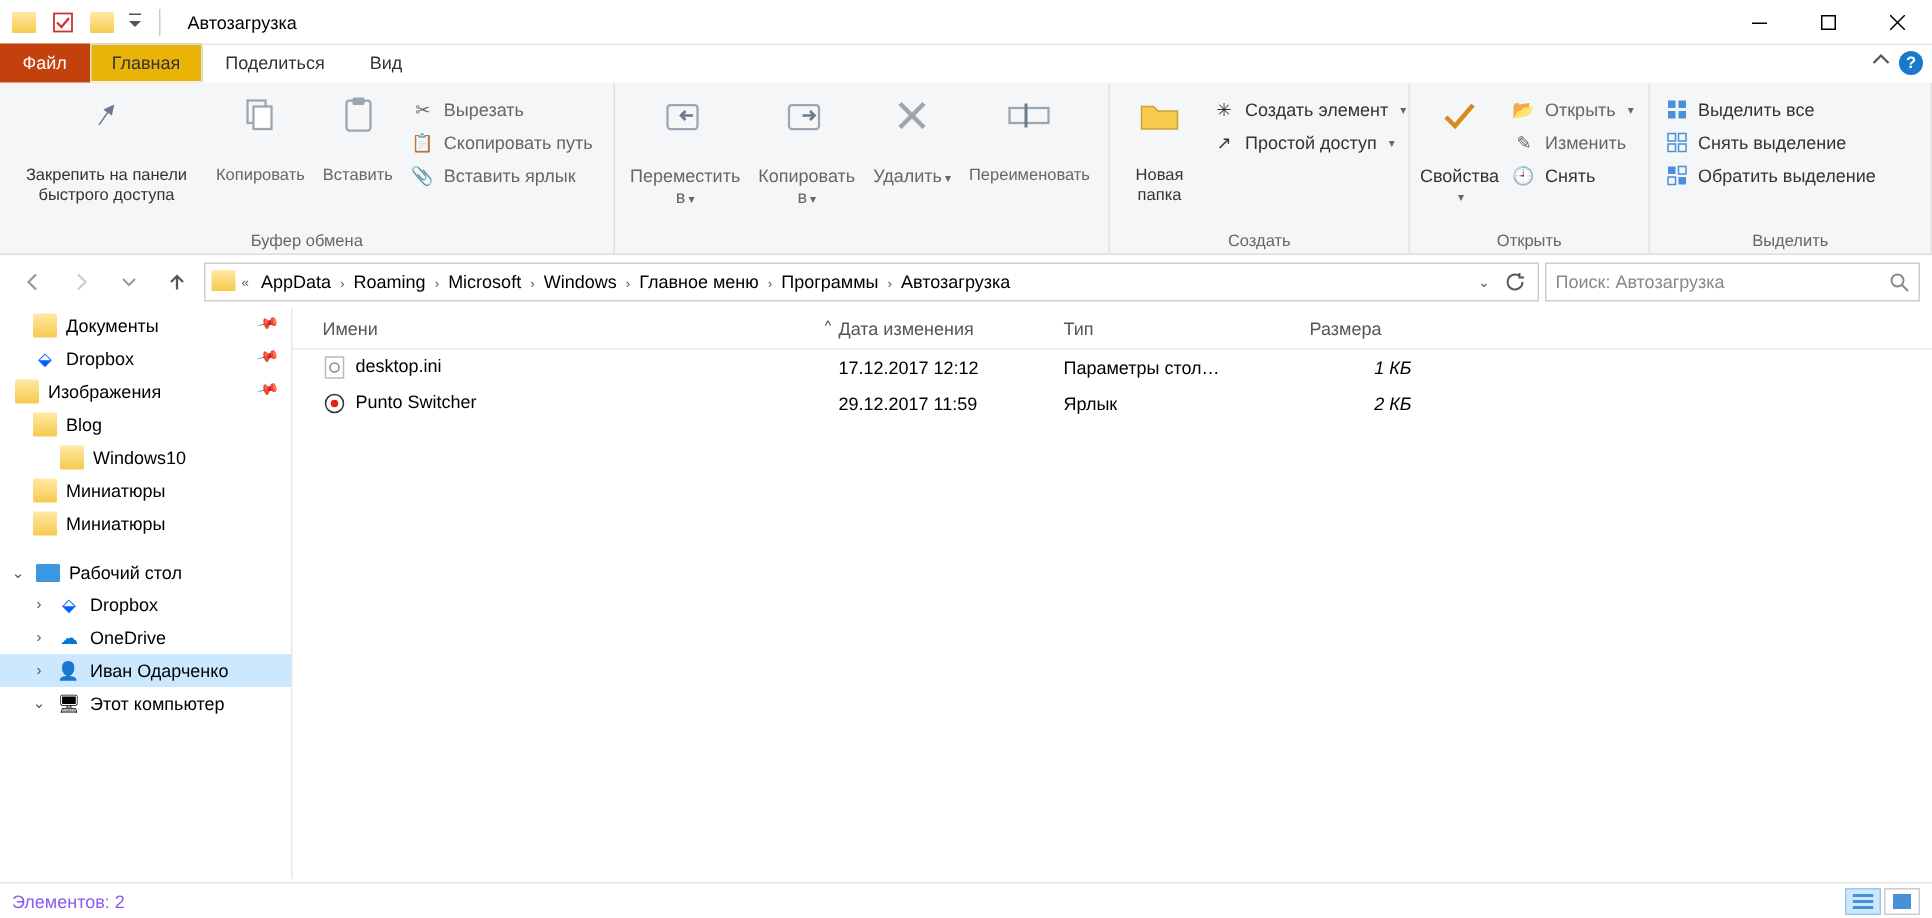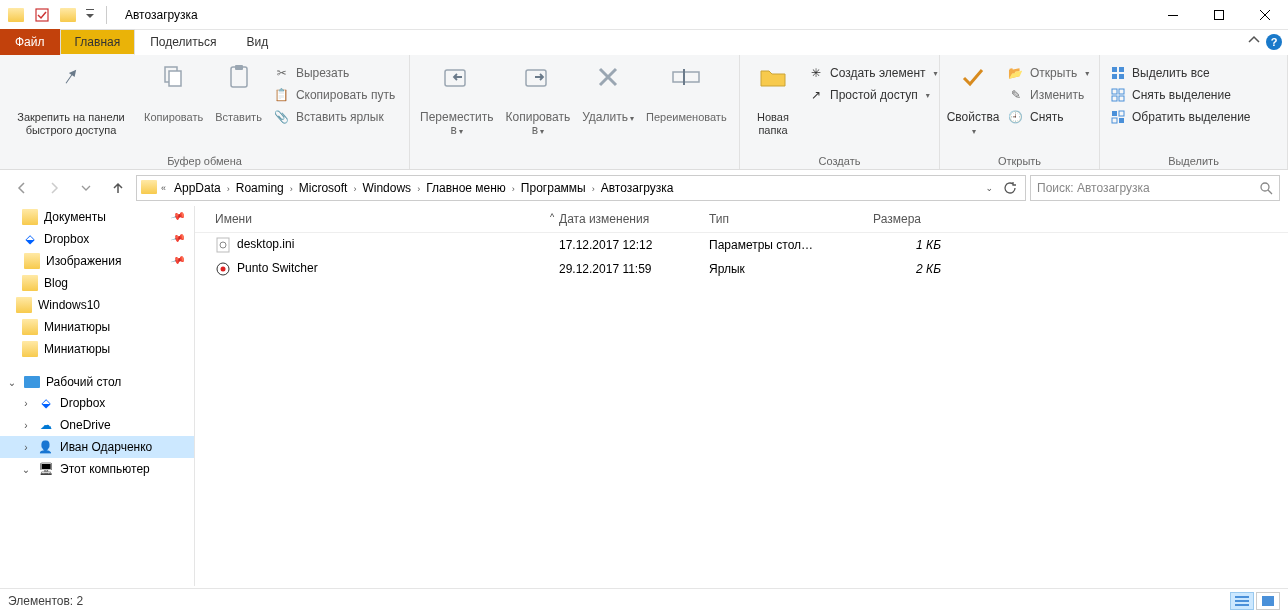--- a/index.html
+++ b/index.html
@@ -62,21 +62,21 @@
 
 .filearea { flex:1; }
 .cols { display:flex; border-bottom:1px solid #eee; padding:6px 0 6px 20px; color:#555; font-size:12px; }
 .cols .c { padding-right:20px; }
 .cols .c.name { width:330px; } .cols .c.date{ width:150px;} .cols .c.type{ width:142px;} .cols .c.size{ width:90px; text-align:right;}
 .row { display:flex; padding:4px 0 4px 20px; font-size:13px; align-items:center; }
 .row .c.name{ width:330px; display:flex; align-items:flex-start; gap:6px;} .row .c.date{width:150px;} .row .c.type{width:142px; white-space:nowrap; overflow:hidden; text-overflow:ellipsis;} .row .c.size{width:90px; text-align:right;font-style:italic;}
 .file-ic { width:16px; height:16px; display:flex; align-items:center; justify-content:center; }
 
 
-.status { position:absolute; bottom:0; left:0; right:0; height:24px; border-top:1px solid #e5e5e5; display:flex; align-items:center; padding:0 8px; font-size:12px; color:#404040; background:#fff;}
+.status { position:absolute; bottom:0; left:0; right:0; height:24px; border-top:1px solid #e5e5e5; display:flex; align-items:center; padding:0 8px; font-size:12px; color:#8b5cf6; background:#fff;}
 .status .views { margin-left:auto; display:flex; gap:2px; }
 .status .vbtn { width:24px; height:18px; border:1px solid #ccc; display:flex; align-items:center; justify-content:center; }
 .status .vbtn.active{ background:#cce8ff; border-color:#99c9ef;}
 
 .sortarrow { width:14px; text-align:center; font-size:9px; color:#333; }
 
 svg { display:block; }
 </style>
 </head>
 <body>
@@ -375,29 +375,29 @@
   <div class="sidebar">
     <div class="sidebar-inner" id="sidebar">
         <div class="side-item pinned" style="padding-left: 22px;">
           <span class="ic folder-ic"></span>
           <span>Документы</span>
         </div>
         <div class="side-item pinned" style="padding-left: 22px;">
           <span class="ic" style="color:#0061ff">⬙</span>
           <span>Dropbox</span>
         </div>
-        <div class="side-item pinned" style="padding-left: 24px;">
+        <div class="side-item pinned" style="padding-left: 10px;">
           <span class="ic folder-ic"></span>
           <span>Изображения</span>
         </div>
         <div class="side-item" style="padding-left: 22px;">
           <span class="ic folder-ic"></span>
           <span>Blog</span>
         </div>
-        <div class="side-item" style="padding-left: 16px;">
+        <div class="side-item" style="padding-left: 40px;">
           <span class="ic folder-ic"></span>
           <span>Windows10</span>
         </div>
         <div class="side-item" style="padding-left: 22px;">
           <span class="ic folder-ic"></span>
           <span>Миниатюры</span>
         </div>
         <div class="side-item" style="padding-left: 22px;">
           <span class="ic folder-ic"></span>
           <span>Миниатюры</span>

